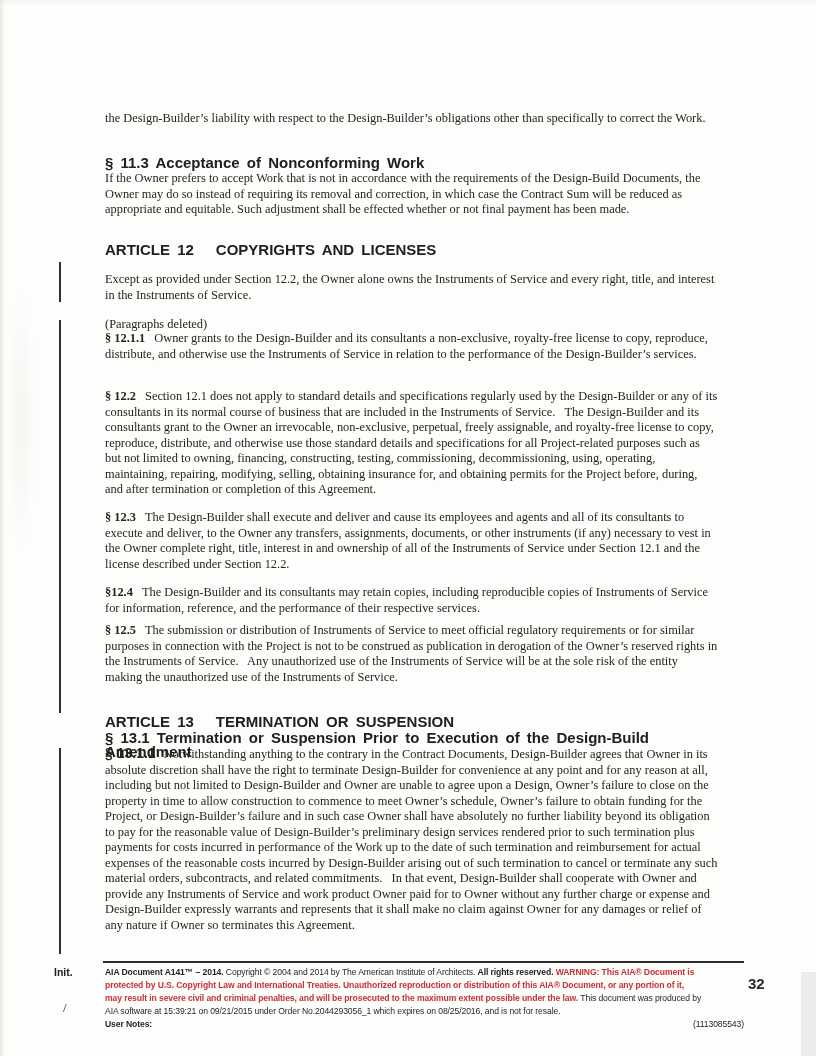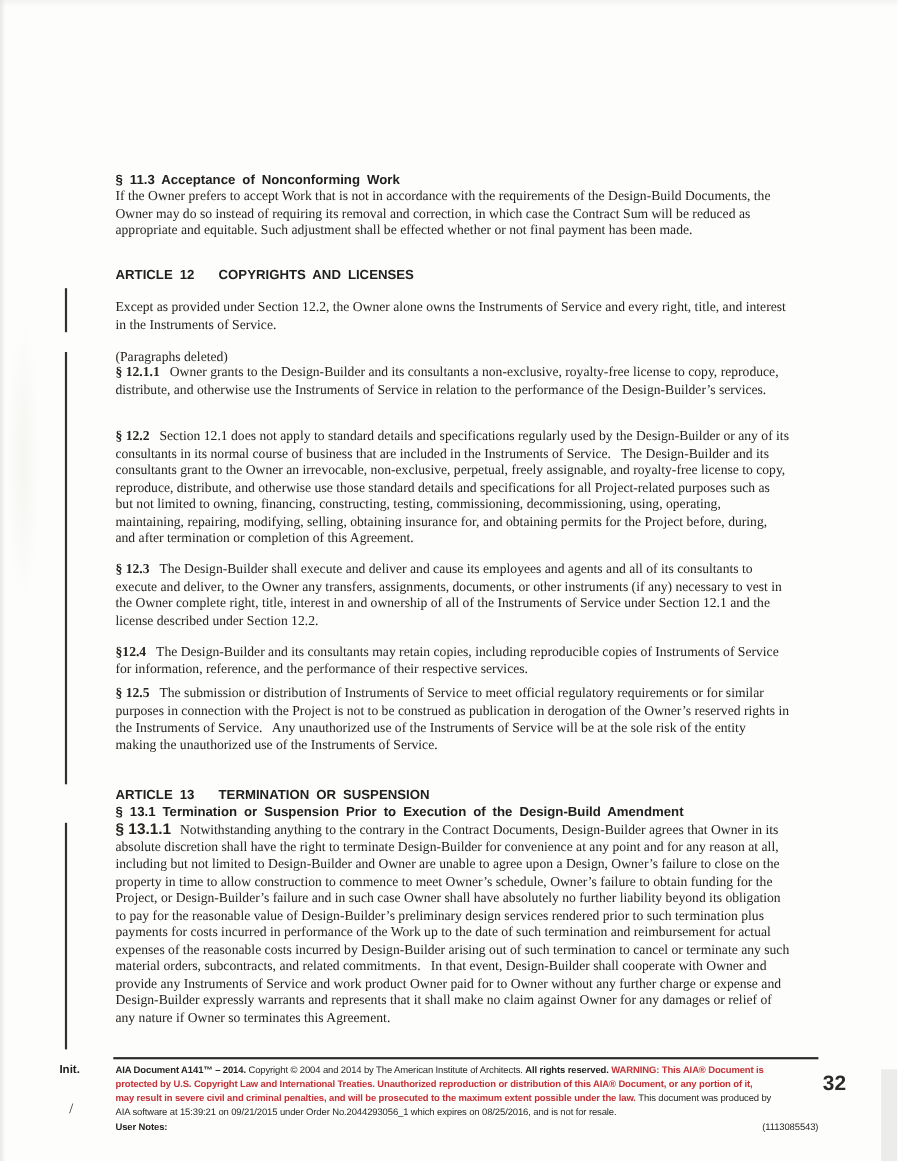--- a/index.html
+++ b/index.html
@@ -25,57 +25,58 @@
     font-size:12.4px;line-height:15.5px;
     white-space:pre-wrap;
     text-align:left;
   }
   .italic{}
   .secnum{font-weight:bold;margin-right:9px;}
   .secnum-sans{font-weight:bold;margin-right:8px;font-family:"Liberation Sans",sans-serif;font-size:14px;}
   .h-sans{
     position:absolute;left:105px;width:613px;
     font-family:"Liberation Sans",sans-serif;
-    font-weight:bold;font-size:12px;line-height:14px;
+    font-weight:bold;font-size:15px;line-height:14px;
     word-spacing:3px;color:#21201e;
   }
   .art-title{margin-left:22px;}
 
   .changebar{position:absolute;left:59px;width:2px;background:#30302e;}
 
   
   .footer-rule{position:absolute;left:103px;top:961px;width:641px;height:1.6px;background:#2c2c2a;}
   .footer{
     position:absolute;left:105px;top:966px;width:639px;
     font-family:"Liberation Sans",sans-serif;
     font-size:8.6px;line-height:13px;letter-spacing:-0.1px;
     color:#231f20;
   }
   .footer .fl{white-space:nowrap;}
   .fb{font-weight:bold;}
   .fred{font-weight:bold;color:#c53135;}
   .fline5{display:flex;justify-content:space-between;}
   .init-label{position:absolute;left:54px;top:966px;font-family:"Liberation Sans",sans-serif;font-weight:bold;font-size:10.5px;color:#21201e;}
   .init-slash{position:absolute;left:63px;top:1000px;font-size:13px;color:#21201e;}
-  .page-num{position:absolute;left:748px;top:975px;font-family:"Liberation Sans",sans-serif;font-weight:bold;font-size:19px;color:#2a2a28;}
+  .page-num{position:absolute;left:748px;top:975px;font-family:"Liberation Sans",sans-serif;font-weight:bold;font-size:15px;color:#2a2a28;}
 </style>
 </head>
 <body>
 
 <div class="page">
 
   <div class="top-strip"></div>
   <div class="edge-left"></div>
   <div class="smudge"></div>
   <div class="corner-br"></div>
 
   <div class="changebar" style="top:262px;height:40px;"></div>
   <div class="changebar" style="top:320px;height:393px;"></div>
   <div class="changebar" style="top:748px;height:206px;"></div>
 
+  <div class="blk" style="top:111px;">the Design-Builder’s liability with respect to the Design-Builder’s obligations other than specifically to correct the Work.</div>
 
   <div class="h-sans" style="top:156px;">§ 11.3 Acceptance of Nonconforming Work</div>
   <div class="blk" style="top:171px;">If the Owner prefers to accept Work that is not in accordance with the requirements of the Design-Build Documents, the Owner may do so instead of requiring its removal and correction, in which case the Contract Sum will be reduced as appropriate and equitable. Such adjustment shall be effected whether or not final payment has been made.</div>
 
   <div class="h-sans" style="top:243px;">
     <span>ARTICLE 12</span><span class="art-title">COPYRIGHTS AND LICENSES</span>
   </div>
   <div class="blk" style="top:272px;">Except as provided under Section 12.2, the Owner alone owns the Instruments of Service and every right, title, and interest in the Instruments of Service.</div>
 
   <div class="blk italic" style="top:317px;">(Paragraphs deleted)</div>

